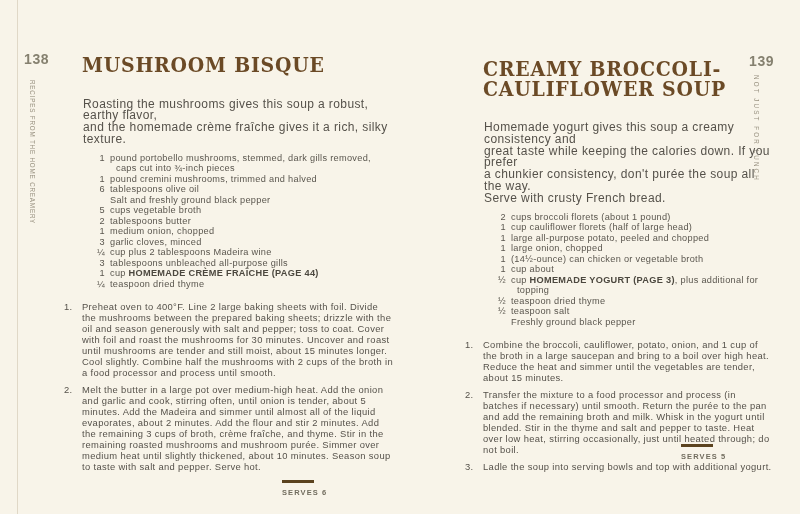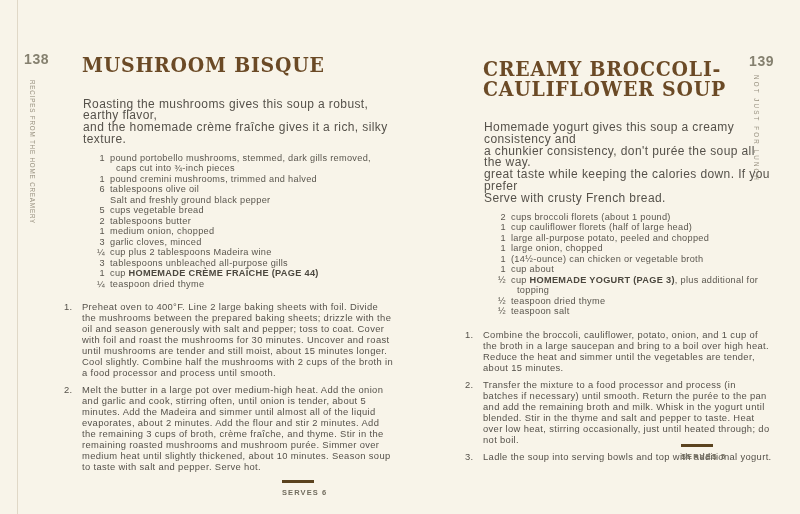--- a/index.html
+++ b/index.html
@@ -133,21 +133,21 @@
         <span class="ing-text"><span>tablespoons olive oil</span><span class="ing-bold"></span><span></span></span>
       </li>
 
       <li class="ingredient">
         <span class="ing-amount"></span>
         <span class="ing-text"><span>Salt and freshly ground black pepper</span><span class="ing-bold"></span><span></span></span>
       </li>
 
       <li class="ingredient">
         <span class="ing-amount">5</span>
-        <span class="ing-text"><span>cups vegetable bread</span><span class="ing-bold"></span><span></span></span>
+        <span class="ing-text"><span>cups vegetable broth</span><span class="ing-bold"></span><span></span></span>
       </li>
 
       <li class="ingredient">
         <span class="ing-amount">2</span>
         <span class="ing-text"><span>tablespoons butter</span><span class="ing-bold"></span><span></span></span>
       </li>
 
       <li class="ingredient">
         <span class="ing-amount">1</span>
         <span class="ing-text"><span>medium onion, chopped</span><span class="ing-bold"></span><span></span></span>
@@ -198,22 +198,22 @@
 
 <div class="recipe right">
   <div class="title">
 
   <span>CREAMY BROCCOLI-</span>
       <span>CAULIFLOWER SOUP</span>
     </div>
   <p class="intro">
 
   <span>Homemade yogurt gives this soup a creamy consistency and</span>
+      <span>great taste while keeping the calories down. If you prefer</span>
       <span>a chunkier consistency, don't purée the soup all the way.</span>
-      <span>great taste while keeping the calories down. If you prefer</span>
       <span>Serve with crusty French bread.</span>
     </p>
   <ul class="ingredients">
 
       <li class="ingredient">
         <span class="ing-amount">2</span>
         <span class="ing-text"><span>cups broccoli florets (about 1 pound)</span><span class="ing-bold"></span><span></span></span>
       </li>
 
       <li class="ingredient">
@@ -249,20 +249,24 @@
       <li class="ingredient">
         <span class="ing-amount">½</span>
         <span class="ing-text"><span>teaspoon dried thyme</span><span class="ing-bold"></span><span></span></span>
       </li>
 
       <li class="ingredient">
         <span class="ing-amount">½</span>
         <span class="ing-text"><span>teaspoon salt</span><span class="ing-bold"></span><span></span></span>
       </li>
 
+      <li class="ingredient">
+        <span class="ing-amount"></span>
+        <span class="ing-text"><span>Freshly ground black pepper</span><span class="ing-bold"></span><span></span></span>
+      </li>
     </ul>
   <ol class="steps">
 
       <li class="step">
         <span class="step-num">1.</span>
         <span class="step-text">Combine the broccoli, cauliflower, potato, onion, and 1 cup of the broth in a large saucepan and bring to a boil over high heat. Reduce the heat and simmer until the vegetables are tender, about 15 minutes.</span>
       </li>
 
       <li class="step">
         <span class="step-num">2.</span>

